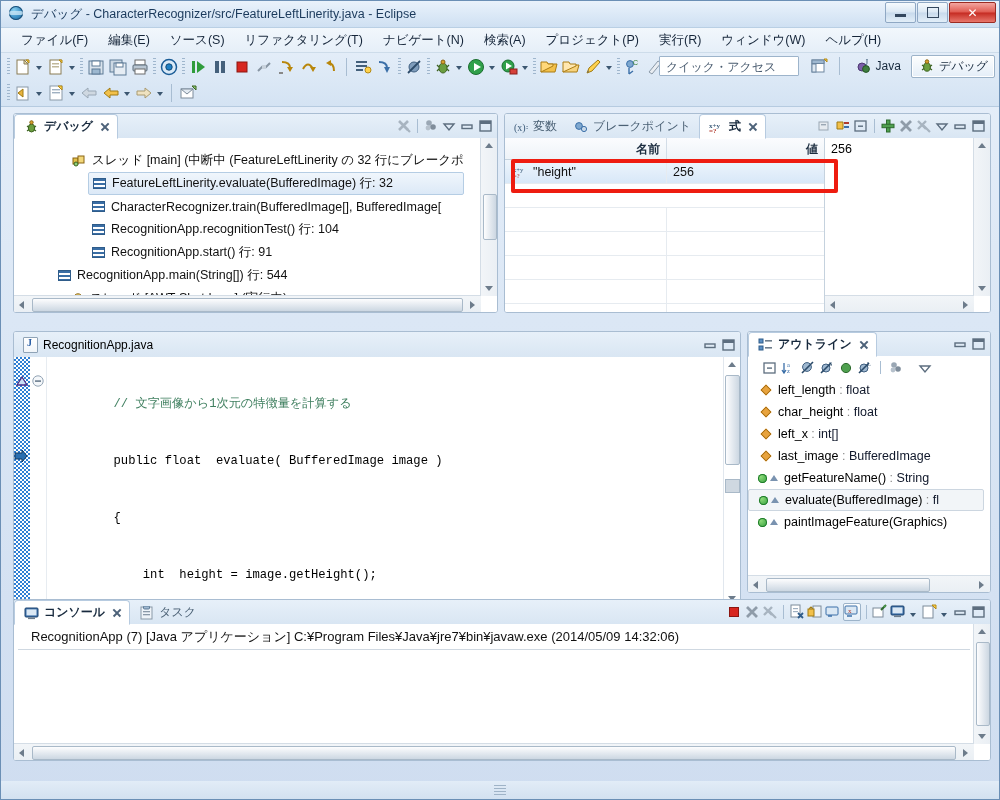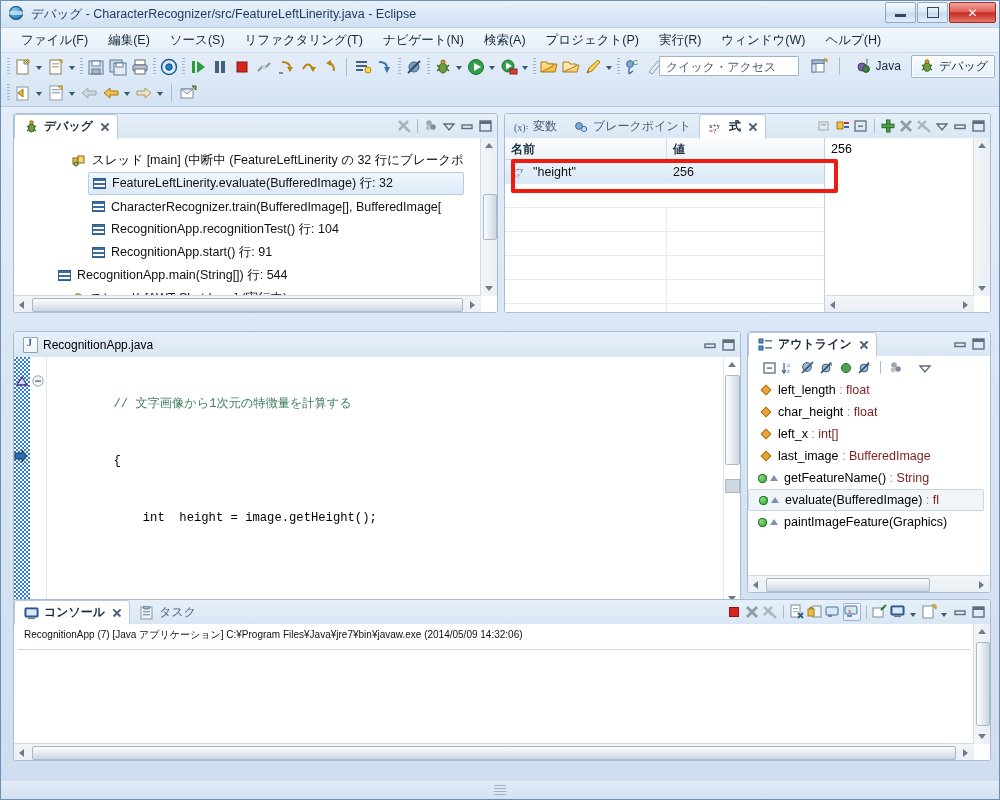--- a/index.html
+++ b/index.html
@@ -155,20 +155,21 @@
     border:1px solid #a9b9c8;border-radius:2px;}
   .thumbh{position:absolute;top:2px;height:12px;background:linear-gradient(180deg,#fdfdfe,#ccd7e2);
     border:1px solid #a9b9c8;border-radius:2px;}
   .sarrow{position:absolute;width:16px;height:16px;}
   .sarrow i{position:absolute;left:4px;top:5px;width:0;height:0;}
   
   .exhead{
     height:21px;display:flex;font-size:12px;color:#1b2c3f;font-weight:bold;
     background:linear-gradient(180deg,#fbfcfe 0%,#eef3f8 100%);
     border-bottom:1px solid #c5d2de;
+    text-align:right;
   }
   .exhead div{padding:3px 6px;box-sizing:border-box;border-right:1px solid #d3dde7;}
   .exrow{height:23px;display:flex;font-size:12.5px;color:#111;border-bottom:1px solid #e6ebf0;}
   .exrow > div{padding:3px 6px;box-sizing:border-box;border-right:1px solid #e6ebf0;
     display:flex;align-items:center;overflow:hidden;white-space:nowrap;}
   .exrow.sel{
     background:linear-gradient(180deg,#eef5fc 0%,#d8e8f8 100%);
   }
   .exprdetail{
     position:absolute;right:0;top:0;bottom:0;width:165px;
@@ -214,24 +215,24 @@
   }
   
   .olrow{height:22px;display:flex;align-items:center;font-size:12.5px;padding-left:14px;white-space:nowrap;}
   .olrow.sel{background:#f2f5f8;border:1px solid #ccd6e0;box-sizing:border-box;border-radius:2px;}
   .diamond{width:8px;height:8px;background:#e8a33d;transform:rotate(45deg);flex:none;margin-right:8px;
     box-shadow:inset 0 0 0 1px #a96f12;}
   .circle{width:9px;height:9px;border-radius:50%;flex:none;margin-right:3px;
     background:radial-gradient(circle at 30% 30%,#8fdc7a,#2f9c3c);box-shadow:inset 0 0 0 1px #1e7a2a;}
   .tri2{width:0;height:0;border-left:4px solid transparent;border-right:4px solid transparent;
     border-bottom:6px solid #7a93b0;flex:none;margin-right:6px;}
-  .ty{color:#7f1d1d;}
+  .ty{color:#0f172a;}
   
   .consolebody{position:absolute;left:0;right:0;top:24px;bottom:0;background:#fff;}
-  .consoleline{font-size:10px;color:#111;padding:4px 10px;white-space:nowrap;}
+  .consoleline{font-size:13px;color:#111;padding:4px 17px;white-space:nowrap;}
   .statusbar{
     position:absolute;left:0;right:0;bottom:0;height:18px;
     background:linear-gradient(180deg,#e2ecf7 0%,#d3e1f0 100%);
   }
   .grip{position:absolute;left:50%;top:4px;width:12px;height:10px;transform:translateX(-50%);
     background:repeating-linear-gradient(180deg,#9fb3c7 0 1px,transparent 1px 3px);}
 </style>
 </head>
 <body>
 
@@ -839,20 +840,21 @@
         </svg>
       </div>
       <div class="foldbar">
         <svg width="16" height="40" style="position:absolute;left:0;top:16">
           <circle cx="8" cy="8" r="5.2" fill="#f4f7fa" stroke="#93a4b5"></circle>
           <rect x="5" y="7.3" width="6" height="1.6" fill="#6c7d8e"></rect>
         </svg>
       </div>
       <div class="code">
         <div class="cline"><span class="cm">        // 文字画像から1次元の特徴量を計算する</span></div>
+        <div class="cline"><span style="color:#000">        public float  evaluate( BufferedImage image )</span></div>
         <div class="cline"><span>        {</span></div>
         <div class="cline"><span>            int  height = image.getHeight();</span></div>
         
         
         
         
         
         
         
         

